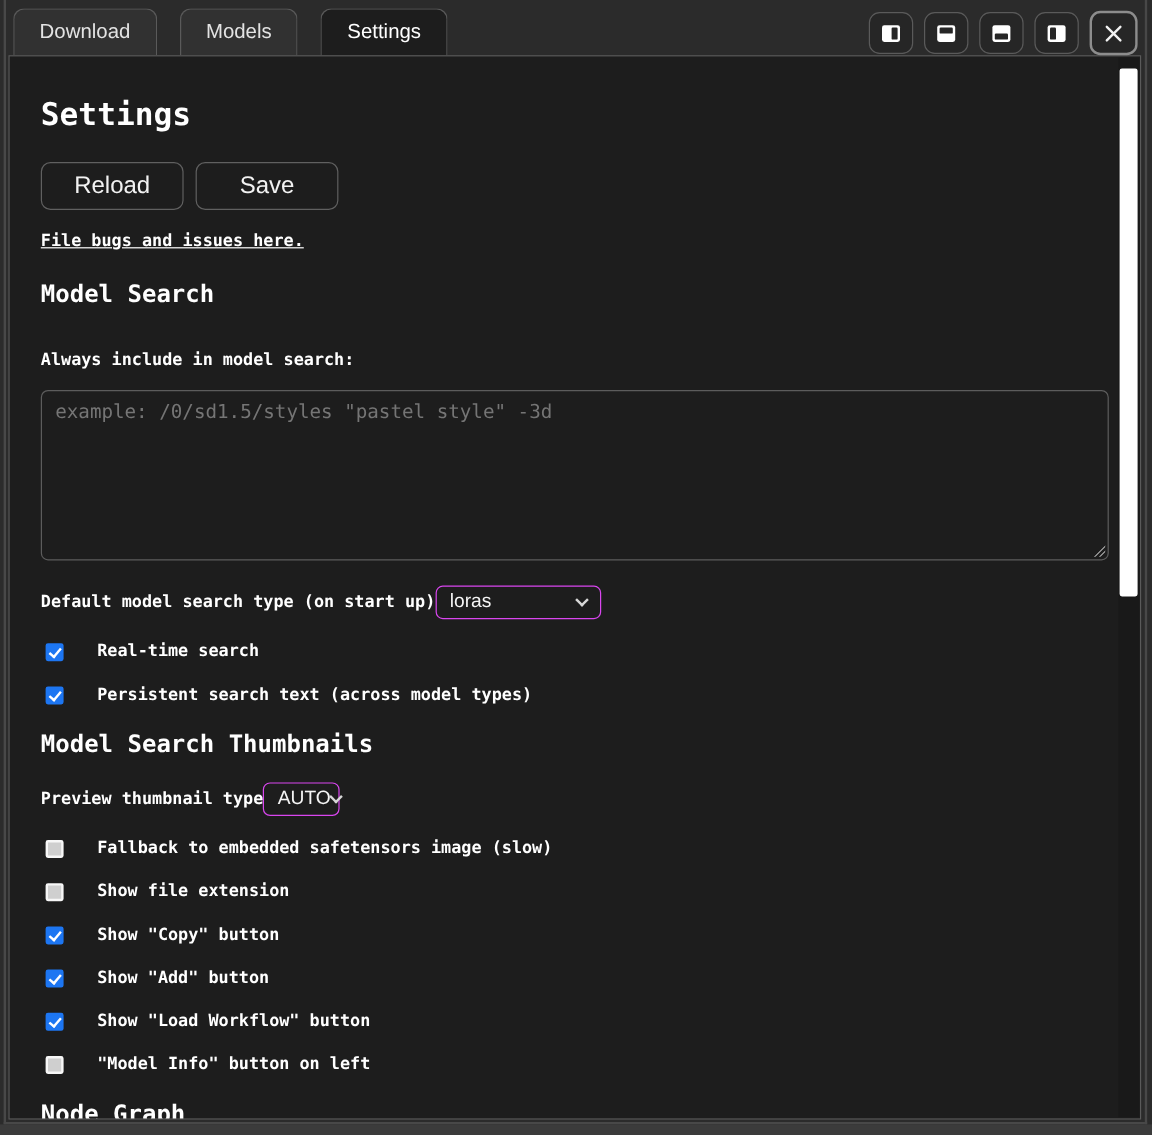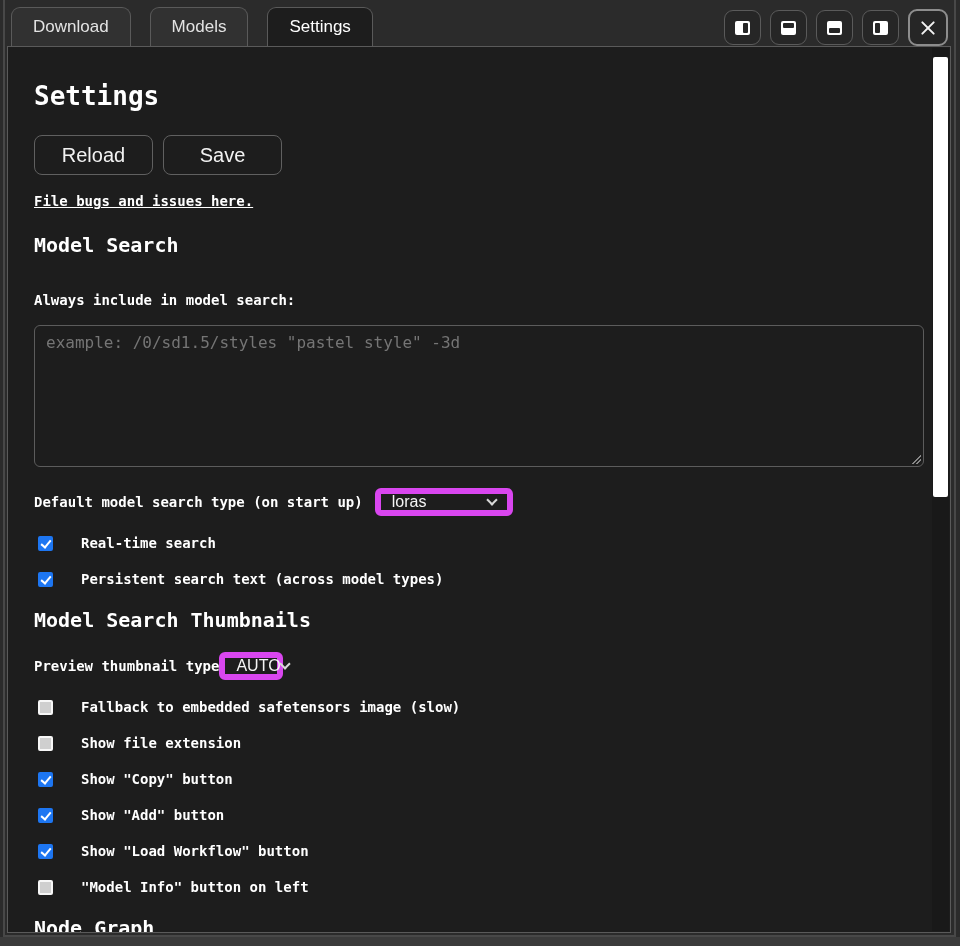--- a/index.html
+++ b/index.html
@@ -122,24 +122,24 @@
     background: transparent; border: 1px solid #5c5c5c; border-radius: 6px;
     color: #dddddd; font-family: "DejaVu Sans Mono", monospace; font-size: 16px;
     padding: 7px 11px; resize: none; outline: none; display: block;
   }
   textarea.search-include::placeholder { color: #757575; }
   .resize-grip {
     position: absolute; right: 3px; bottom: 3px; width: 11px; height: 11px;
     background:
       linear-gradient(135deg, transparent 0 56%, #888 56% 64%, transparent 64% 76%, #888 76% 84%, transparent 84%);
   }
-  .inline-row { display: flex; align-items: center; gap: 12px; margin-top: 21px; }
+  .inline-row { display: flex; align-items: center; margin-top: 21px; }
   .inline-row .field-label, .preview-row .field-label { margin-top: 0; }
   .select {
-    height: 28px; border: 6px solid #d946ef; border-radius: 6px;
+    height: 28px; border: 1px solid #d946ef; border-radius: 6px;
     background: #1d1d1d; display: inline-flex; align-items: center;
     justify-content: space-between; color: #f5f5f5;
     font-family: "Liberation Sans", sans-serif; font-size: 16px;
     padding: 0 11px; cursor: pointer;
   }
   .select-models { width: 138px; }
   .select-preview { width: 64px; }
   .chev {
     width: 8px; height: 8px; margin-top: -4px;
     border-right: 2px solid #d8d8d8; border-bottom: 2px solid #d8d8d8;

